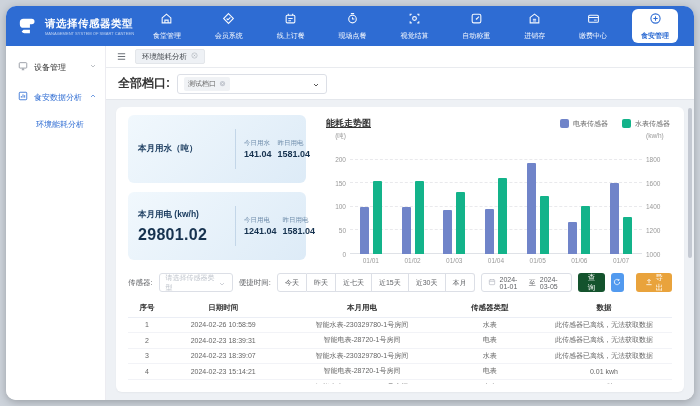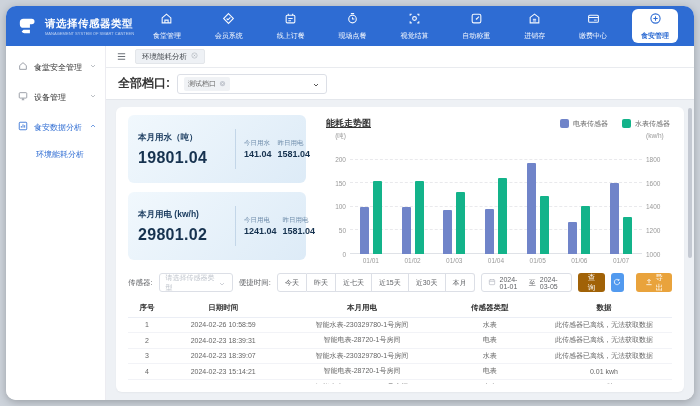--- a/index.html
+++ b/index.html
@@ -96,21 +96,21 @@
   .sensor-select { width:118px; height:19px; border:1px solid #dcdfe6; border-radius:3px; display:flex; align-items:center; padding:0 6px; cursor:pointer; }
   .sensor-select .ph { flex:1; font-size:7px; color:#bfc4cc; }
   .sensor-select svg { width:8px; height:8px; color:#b6bac2; }
   .btngroup { display:flex; }
   .qt-btn { height:19px; padding:0 7px; border:1px solid #dcdfe6; border-left-width:0; background:#fff; font-size:7px; color:#606266; display:flex; align-items:center; cursor:pointer; white-space:nowrap; }
   .qt-btn:first-child { border-left-width:1px; border-radius:3px 0 0 3px; }
   .qt-btn:last-child { border-radius:0 3px 3px 0; }
   .daterange { width:148px; height:19px; border:1px solid #dcdfe6; border-radius:3px; display:flex; align-items:center; gap:4px; padding:0 6px; font-size:7px; color:#606266; cursor:pointer; }
   .daterange svg { width:8px; height:8px; color:#b6bac2; flex:none; }
   .btn { height:19px; border:none; border-radius:3px; color:#fff; font-size:7.5px; display:flex; align-items:center; gap:3px; padding:0 9px; cursor:pointer; font-family:inherit; }
-  .btn.search { background:#a16207; }
+  .btn.search { background:#14532d; }
   .btn.reset { background:#529aef; width:22px; justify-content:center; padding:0; }
   .btn svg { width:8px; height:8px; }
   .qspacer { flex:1; }
   .btn.export { background:#e9a33c; }
 
   
   .tablewrap { flex:1; margin-top:8px; min-height:0; overflow:hidden; }
   table { width:100%; border-collapse:collapse; table-layout:fixed; }
   th { font-size:7.5px; color:#333; font-weight:bold; height:17px; border-bottom:1px solid #ebeef5; text-align:center; }
   td { font-size:7px; color:#666; height:15.5px; border-bottom:1px solid #f2f3f7; text-align:center; white-space:nowrap; overflow:hidden; }
@@ -202,29 +202,20 @@
             <path d="M12 8 v8 M8 12 h8" stroke="#2e6cd3" stroke-width="2"></path>
           </svg>
       </span>
       <span class="lbl">食安管理</span>
     </div>
   </div>
 
   <div class="bodyrow">
 
     <div class="sidebar">
-        <div class="side-item">
-          <span class="icwrap"><svg class="ic" viewBox="0 0 24 24" width="10" height="10">
-              <path d="M4 11 L12 4 L20 11 V20 H4 Z" fill="none" stroke="currentColor" stroke-width="2"></path>
-            </svg></span>
-          <span class="txt">食堂安全管理</span>
-          <span><svg class="chev" viewBox="0 0 24 24" width="8" height="8">
-              <path d="M6 9 l6 6 6-6" fill="none" stroke="currentColor" stroke-width="2"></path>
-            </svg></span>
-        </div>
         <div class="side-item">
           <span class="icwrap"><svg class="ic" viewBox="0 0 24 24" width="10" height="10">
               <rect x="3" y="4" width="18" height="13" rx="2" fill="none" stroke="currentColor" stroke-width="2"></rect>
               <path d="M9 21 h6 M12 17 v4" stroke="currentColor" stroke-width="2"></path>
             </svg></span>
           <span class="txt">设备管理</span>
           <span><svg class="chev" viewBox="0 0 24 24" width="8" height="8">
               <path d="M6 9 l6 6 6-6" fill="none" stroke="currentColor" stroke-width="2"></path>
             </svg></span>
         </div>
@@ -281,21 +272,20 @@
       </div>
 
       <div class="content">
         <div class="panel">
 
           <div class="toprow">
             <div class="stats">
                 <div class="stat-card">
                   <div class="stat-main">
                     <div class="stat-title">本月用水（吨）</div>
-                    <div class="stat-value">19801.04</div>
                   </div>
                   <div class="stat-div"></div>
                   <div class="stat-side">
                     <div class="stat-sub">
                       <div class="sl">今日用水</div>
                       <div class="sv">141.04</div>
                     </div>
                     <div class="stat-sub">
                       <div class="sl">昨日用电</div>
                       <div class="sv">1581.04</div>

